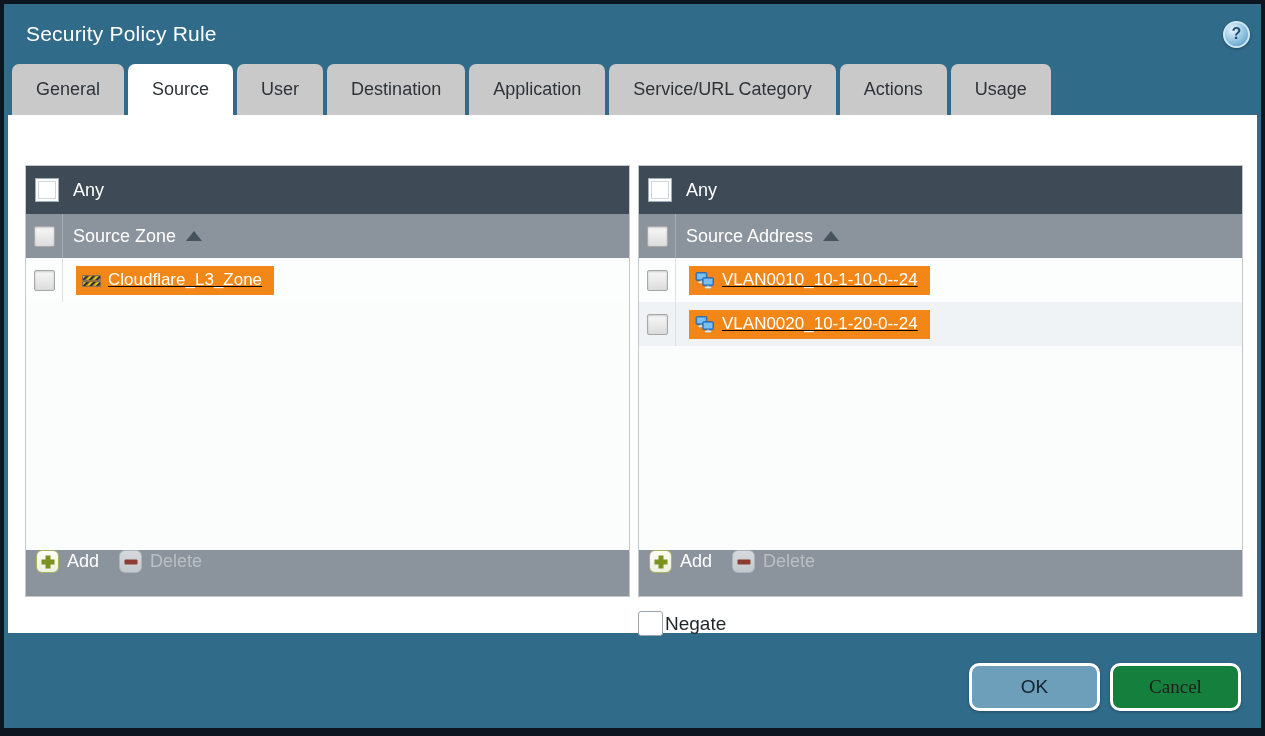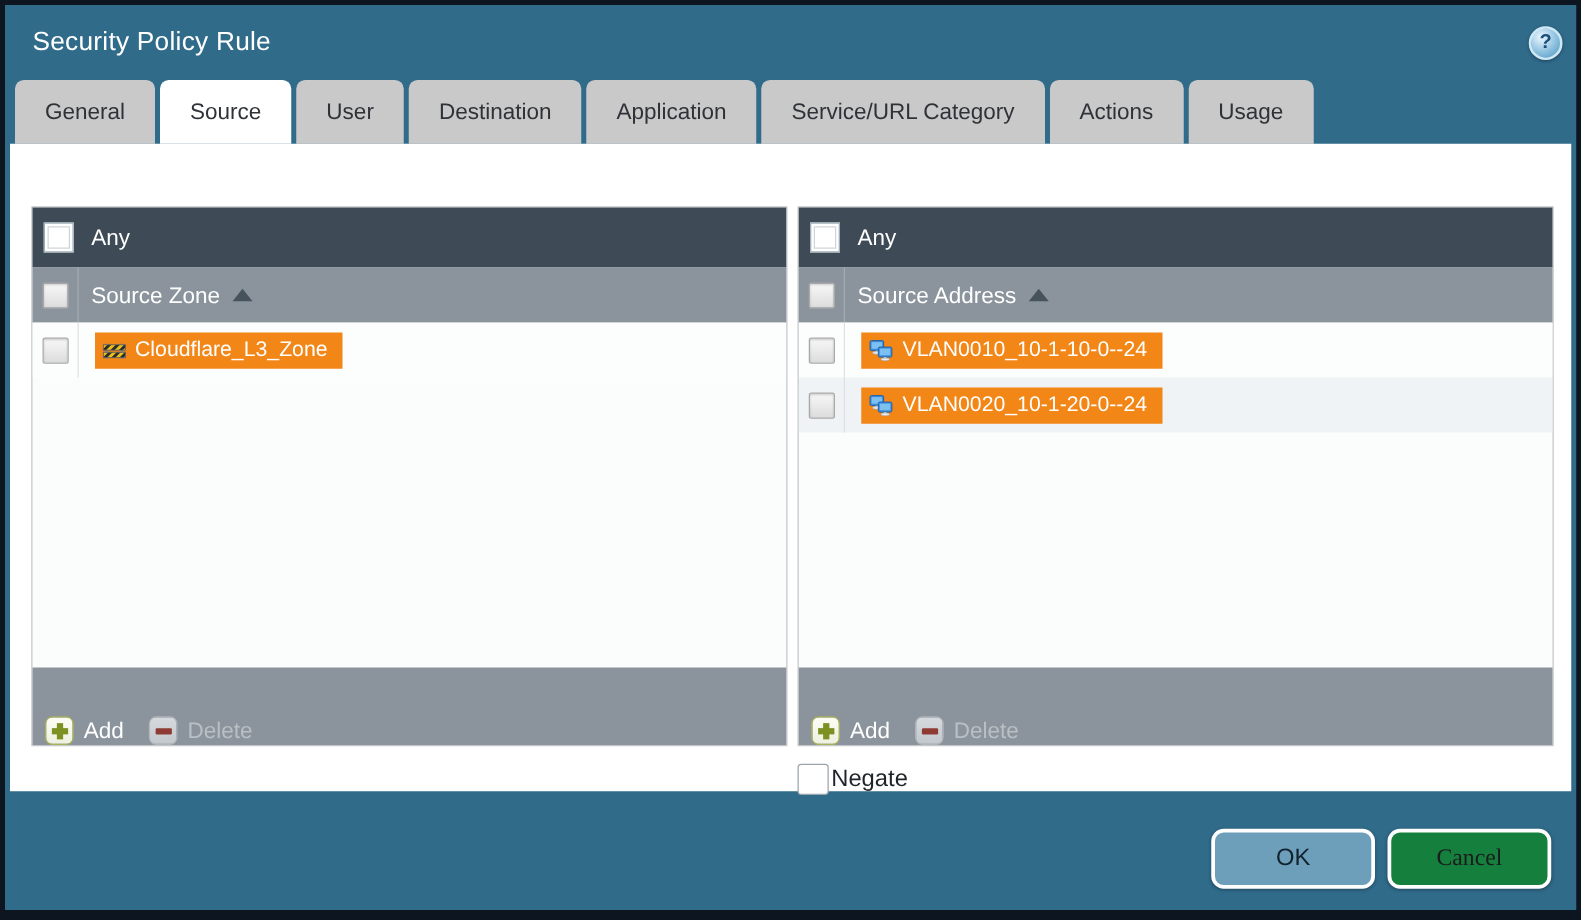--- a/index.html
+++ b/index.html
@@ -18,26 +18,26 @@
   .panels-wrap{display:flex;gap:8px;padding:18px 14px 0 17px;}
   .panel{flex:1;border:1px solid #C4C8CB;height:432px;display:flex;flex-direction:column;background:#FBFCFC;margin-top:32px;}
   .any-header{height:48px;background:#3E4B56;color:#fff;display:flex;align-items:center;gap:14px;padding-left:9px;flex:none;}
   .any-label{font-size:18px;}
   .col-header{height:44px;background:#8B949C;color:#fff;display:flex;align-items:center;flex:none;}
   .check-col{width:37px;height:100%;display:flex;align-items:center;justify-content:center;flex:none;}
   .col-header .check-col{border-right:1px solid #A4ABB1;}
   .col-title{font-size:18px;margin-left:10px;}
   .sort-arrow{width:0;height:0;border-left:8px solid transparent;border-right:8px solid transparent;border-bottom:10px solid #46525C;margin-left:10px;display:inline-block;}
   .rows{flex:1;overflow:hidden;}
-  .row{height:44px;display:flex;align-items:center;}
+  .row{height:44px;display:flex;align-items:center;text-decoration:underline;}
   .row:nth-child(odd){background:#FCFDFD;}
   .row:nth-child(even){background:#EFF3F5;}
   .row .check-col{border-right:1px solid #DDE1E3;}
   .badge{margin-left:13px;background:#F28616;color:#fff;height:29px;display:inline-flex;align-items:center;gap:7px;padding:0 12px 0 6px;font-size:17px;white-space:nowrap;}
-  .panel-footer{height:62px;background:#8B949C;display:flex;align-items:flex-end;gap:20px;padding-left:10px;flex:none;}
+  .panel-footer{height:46px;background:#8B949C;display:flex;align-items:flex-start;gap:20px;padding-left:10px;flex:none;}
   .footer-btn{display:flex;align-items:center;gap:8px;font-size:18px;color:#fff;cursor:pointer;}
   .footer-btn.disabled{color:#B9C0C5;cursor:default;}
   .icon-plusbox{width:23px;height:23px;border-radius:6px;background:linear-gradient(#fdfdf6,#eef0e0);border:1px solid #A8B257;position:relative;flex:none;}
   .icon-plusbox::before,.icon-plusbox::after{content:"";position:absolute;background:#7D9022;left:50%;top:50%;transform:translate(-50%,-50%);}
   .icon-plusbox::before{width:13px;height:5px;}
   .icon-plusbox::after{width:5px;height:13px;}
   .icon-minusbox{width:23px;height:23px;border-radius:6px;background:linear-gradient(#D6DADE,#C3C8CD);border:1px solid #AEB4BA;position:relative;flex:none;}
   .icon-minusbox::before{content:"";position:absolute;width:13px;height:5px;background:#8E3B34;left:50%;top:50%;transform:translate(-50%,-50%);border-radius:1px;}
   
   .cb{display:inline-block;flex:none;cursor:pointer;}

